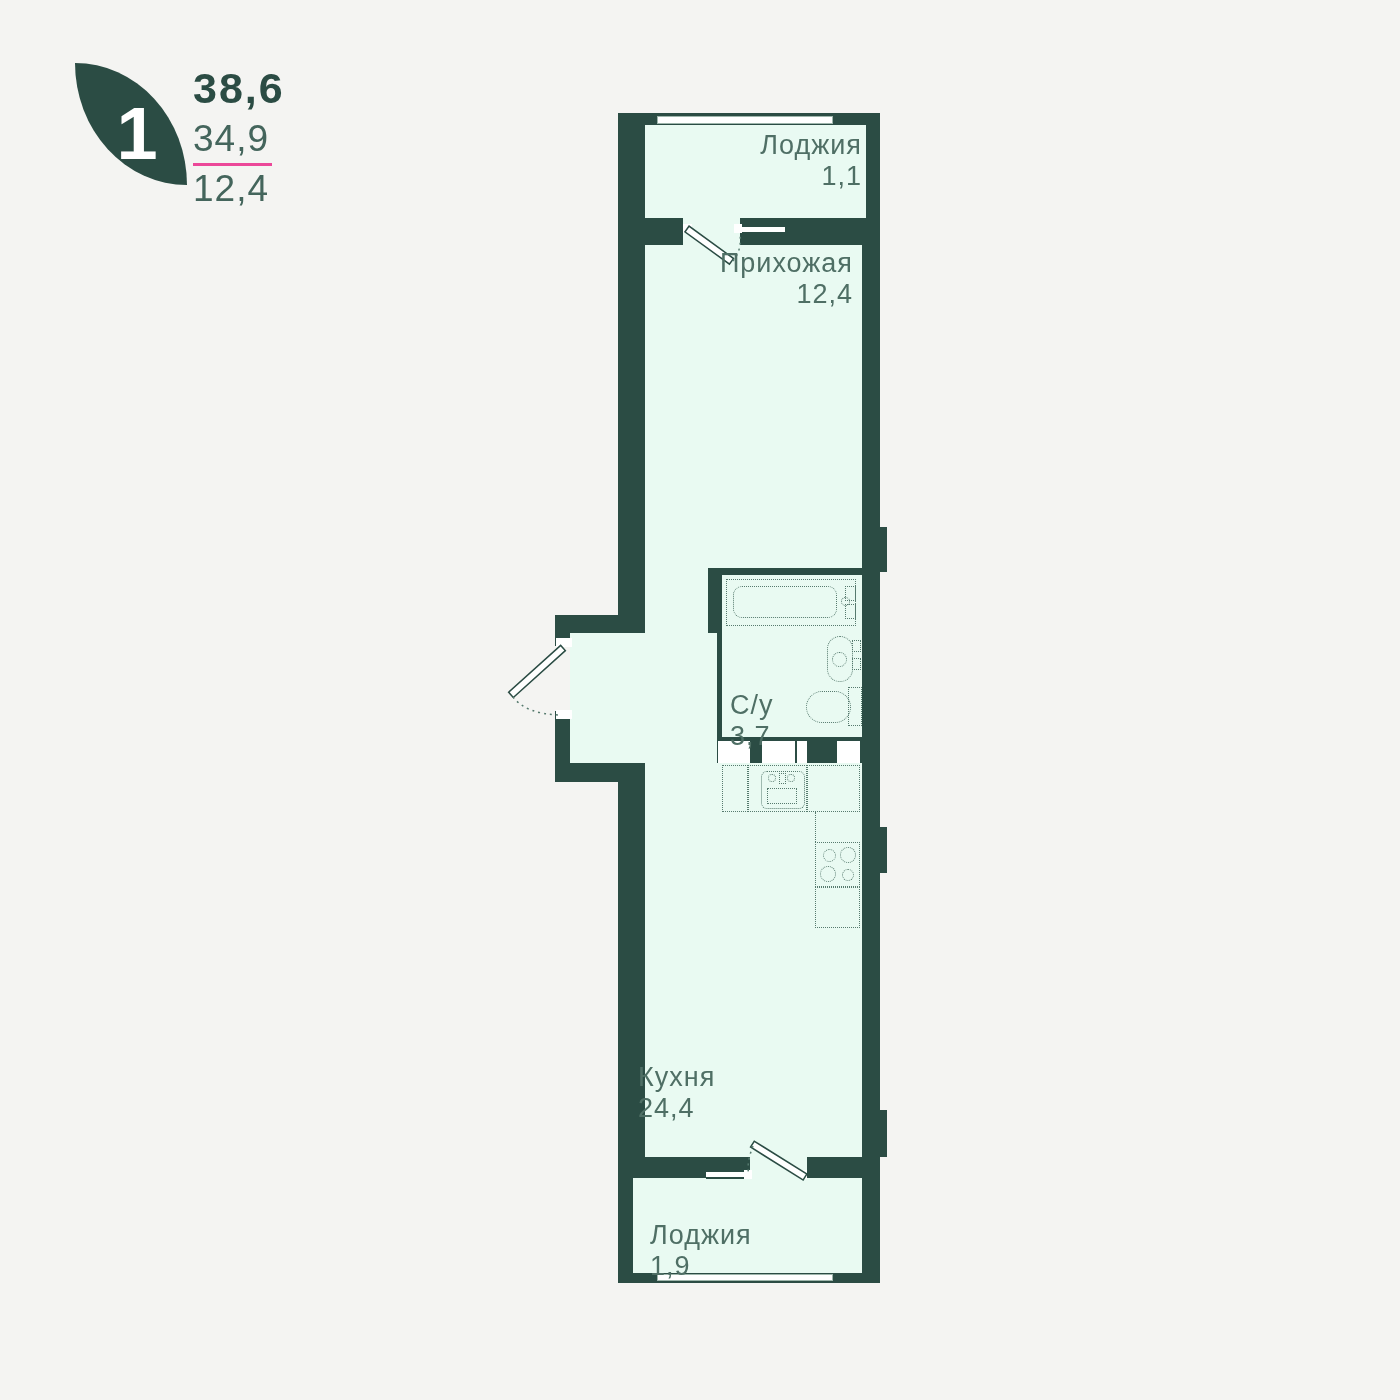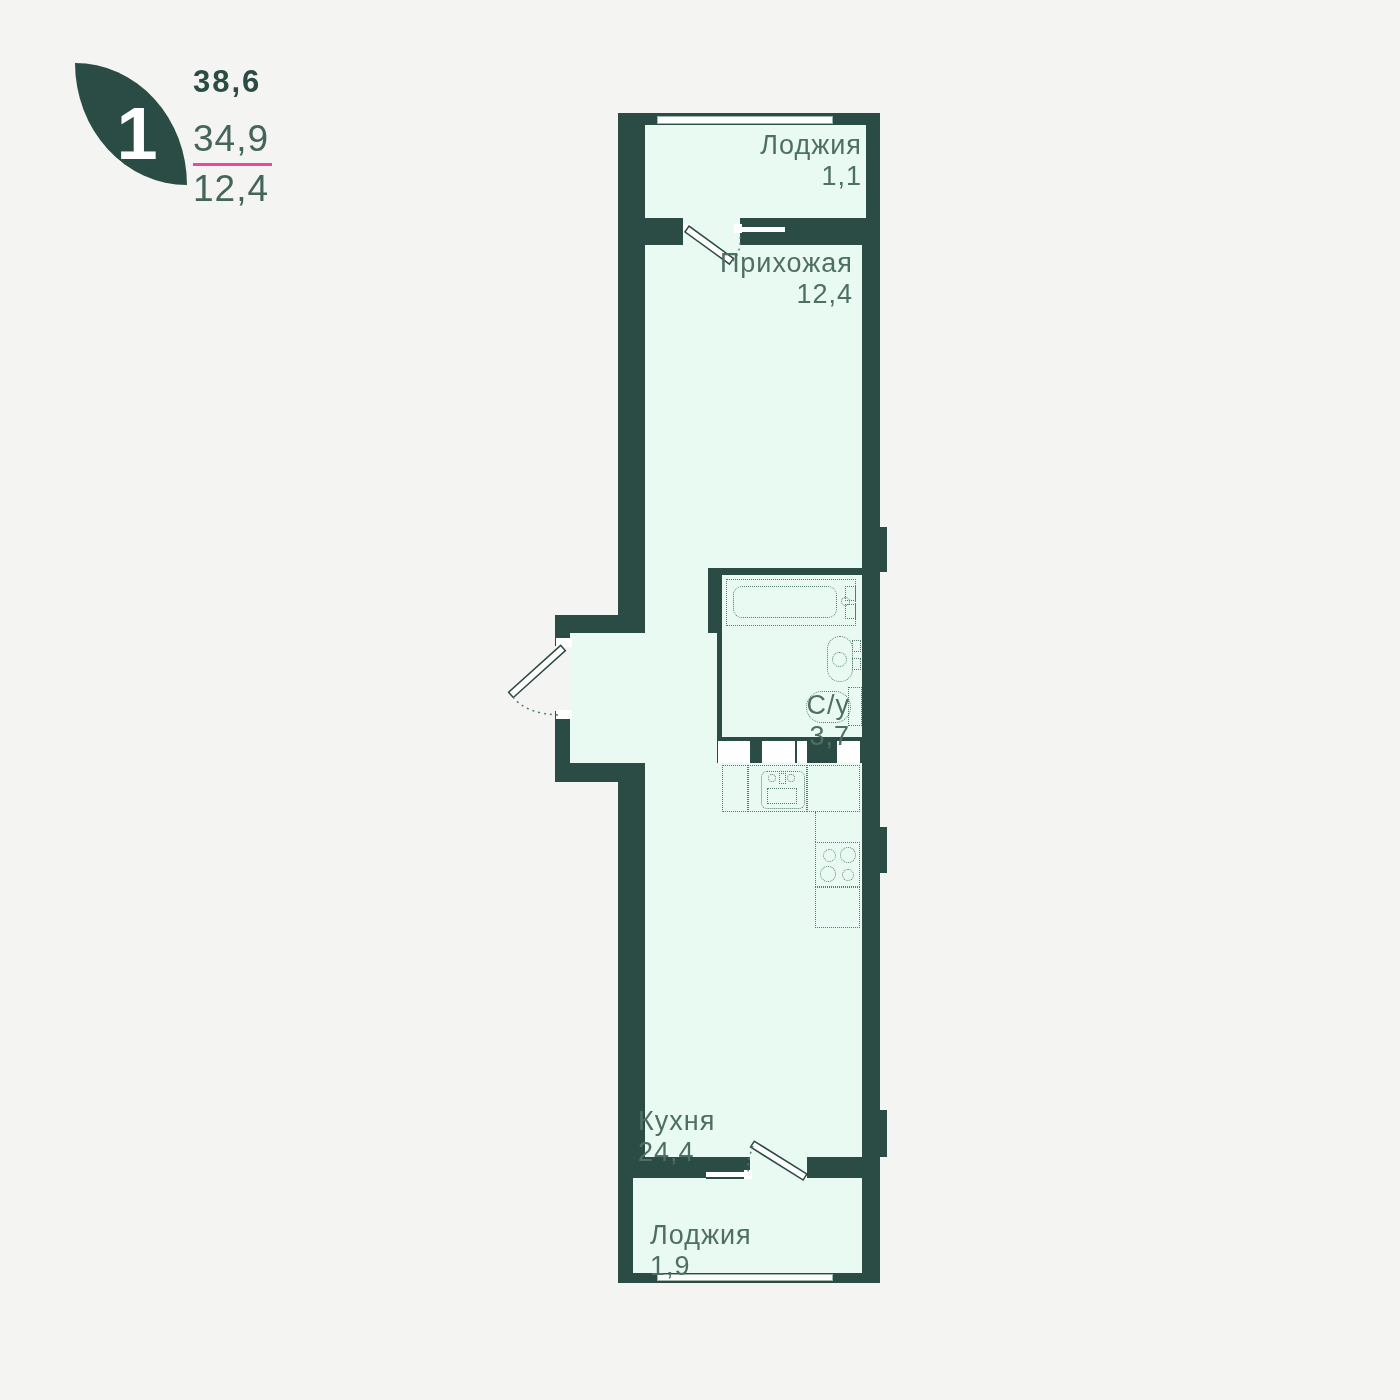--- a/index.html
+++ b/index.html
@@ -14,21 +14,21 @@
   .leaf{
     left:75px;top:63px;width:112px;height:122px;
     background:#2b4c44;border-radius:0 100% 0 100%;
     display:flex;align-items:center;justify-content:center;
   }
   .leaf .num{
     color:#ffffff;font-size:74px;font-weight:700;
     transform:translate(6px,10px);line-height:1;
   }
   .area-total{
-    left:193px;top:64px;font-size:31px;font-weight:700;
+    left:193px;top:64px;font-size:43px;font-weight:700;
     color:#2b4c44;letter-spacing:2px;
   }
   .area-living{
     left:193px;top:118px;font-size:37px;color:#44655c;
     letter-spacing:1px;border-bottom:3px solid #ec4899;padding:0 3px 3px 0;
   }
   .area-room{
     left:193px;top:168px;font-size:37px;color:#44655c;letter-spacing:1px;
   }
   
@@ -139,25 +139,25 @@
   </svg>
 
   <div class="room-label right" style="left:662px;top:130px;">
     <div>Лоджия</div>
     <div>1,1</div>
   </div>
   <div class="room-label right" style="left:653px;top:248px;">
     <div>Прихожая</div>
     <div>12,4</div>
   </div>
-  <div class="room-label left" style="left:730px;top:690px;width:120px;text-align:right;">
+  <div class="room-label left" style="left:730px;top:690px;width:120px;">
     <div>С/у</div>
     <div>3,7</div>
   </div>
-  <div class="room-label left" style="left:638px;top:1106px;">
+  <div class="room-label left" style="left:638px;top:1062px;">
     <div>Кухня</div>
     <div>24,4</div>
   </div>
   <div class="room-label left" style="left:650px;top:1220px;">
     <div>Лоджия</div>
     <div>1,9</div>
   </div>
 
 </div>
 

